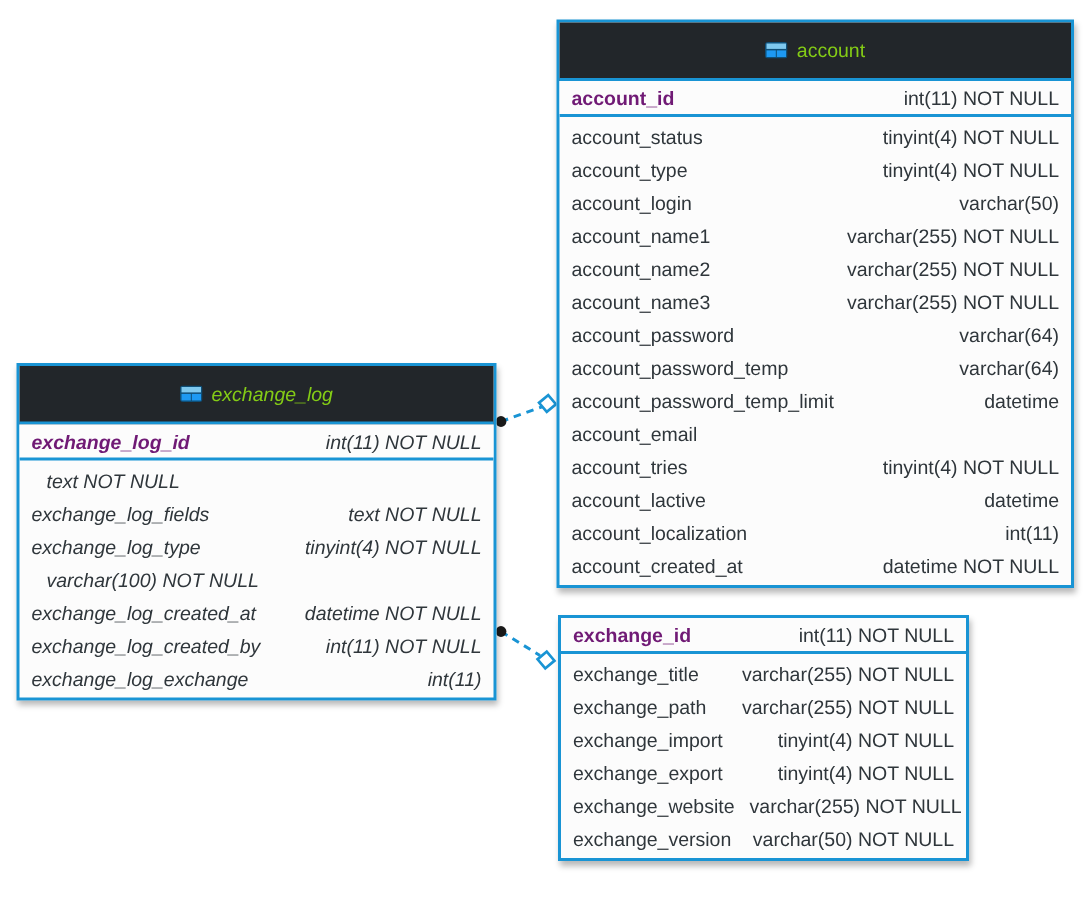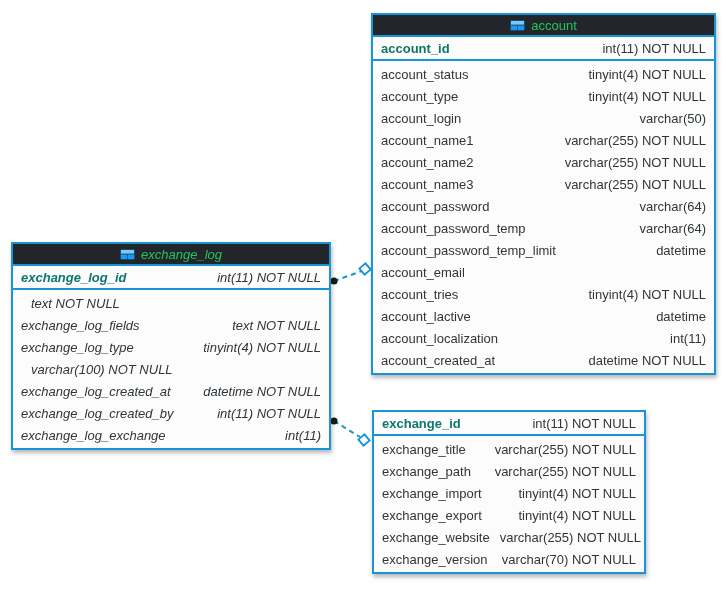--- a/index.html
+++ b/index.html
@@ -12,23 +12,23 @@
   }
   .canvas { position: absolute; inset: 0; width: 726px; height: 612px; }
 
   .db-table {
     position: absolute;
     background: #fcfcfc;
     border: 2px solid #1994d4;
     box-shadow: 1px 3px 4px rgba(0,0,0,0.28);
   }
   .thead {
-    height: 22px;
+    height: 39px;
     background: #22262a;
-    color: #22c55e;
+    color: #84cc16;
     border-bottom: 2px solid #1994d4;
     display: flex;
     align-items: center;
     justify-content: center;
     gap: 6px;
     font-size: 13px;
   }
   .thead .tname { white-space: nowrap; }
   .table-icon { display: inline-flex; width: 15px; height: 11px; flex: 0 0 auto; }
 
@@ -36,21 +36,21 @@
     height: 24px;
     border-bottom: 2px solid #1994d4;
     display: flex;
     align-items: center;
     justify-content: space-between;
     padding: 0 8px;
     font-size: 13px;
     color: #2f363b;
     background: #fcfcfc;
   }
-  .pk-row .cname { font-weight: bold; color: #0f766e; }
+  .pk-row .cname { font-weight: bold; color: #701a75; }
 
   .rows { padding: 2px 0; }
   .row {
     height: 22px;
     display: flex;
     align-items: center;
     justify-content: space-between;
     padding: 0 8px;
     font-size: 13px;
     color: #2f363b;
@@ -229,18 +229,18 @@
       <div class="row">
           <span class="cname">exchange_export</span>
           <span class="ctype">tinyint(4) NOT NULL</span>
         </div>
       <div class="row">
           <span class="cname">exchange_website</span>
           <span class="ctype">varchar(255) NOT NULL</span>
         </div>
       <div class="row">
           <span class="cname">exchange_version</span>
-          <span class="ctype">varchar(70) NOT NULL</span>
+          <span class="ctype">varchar(50) NOT NULL</span>
         </div>
     </div>
   </div>
 
 </div>
 
 </body></html>

